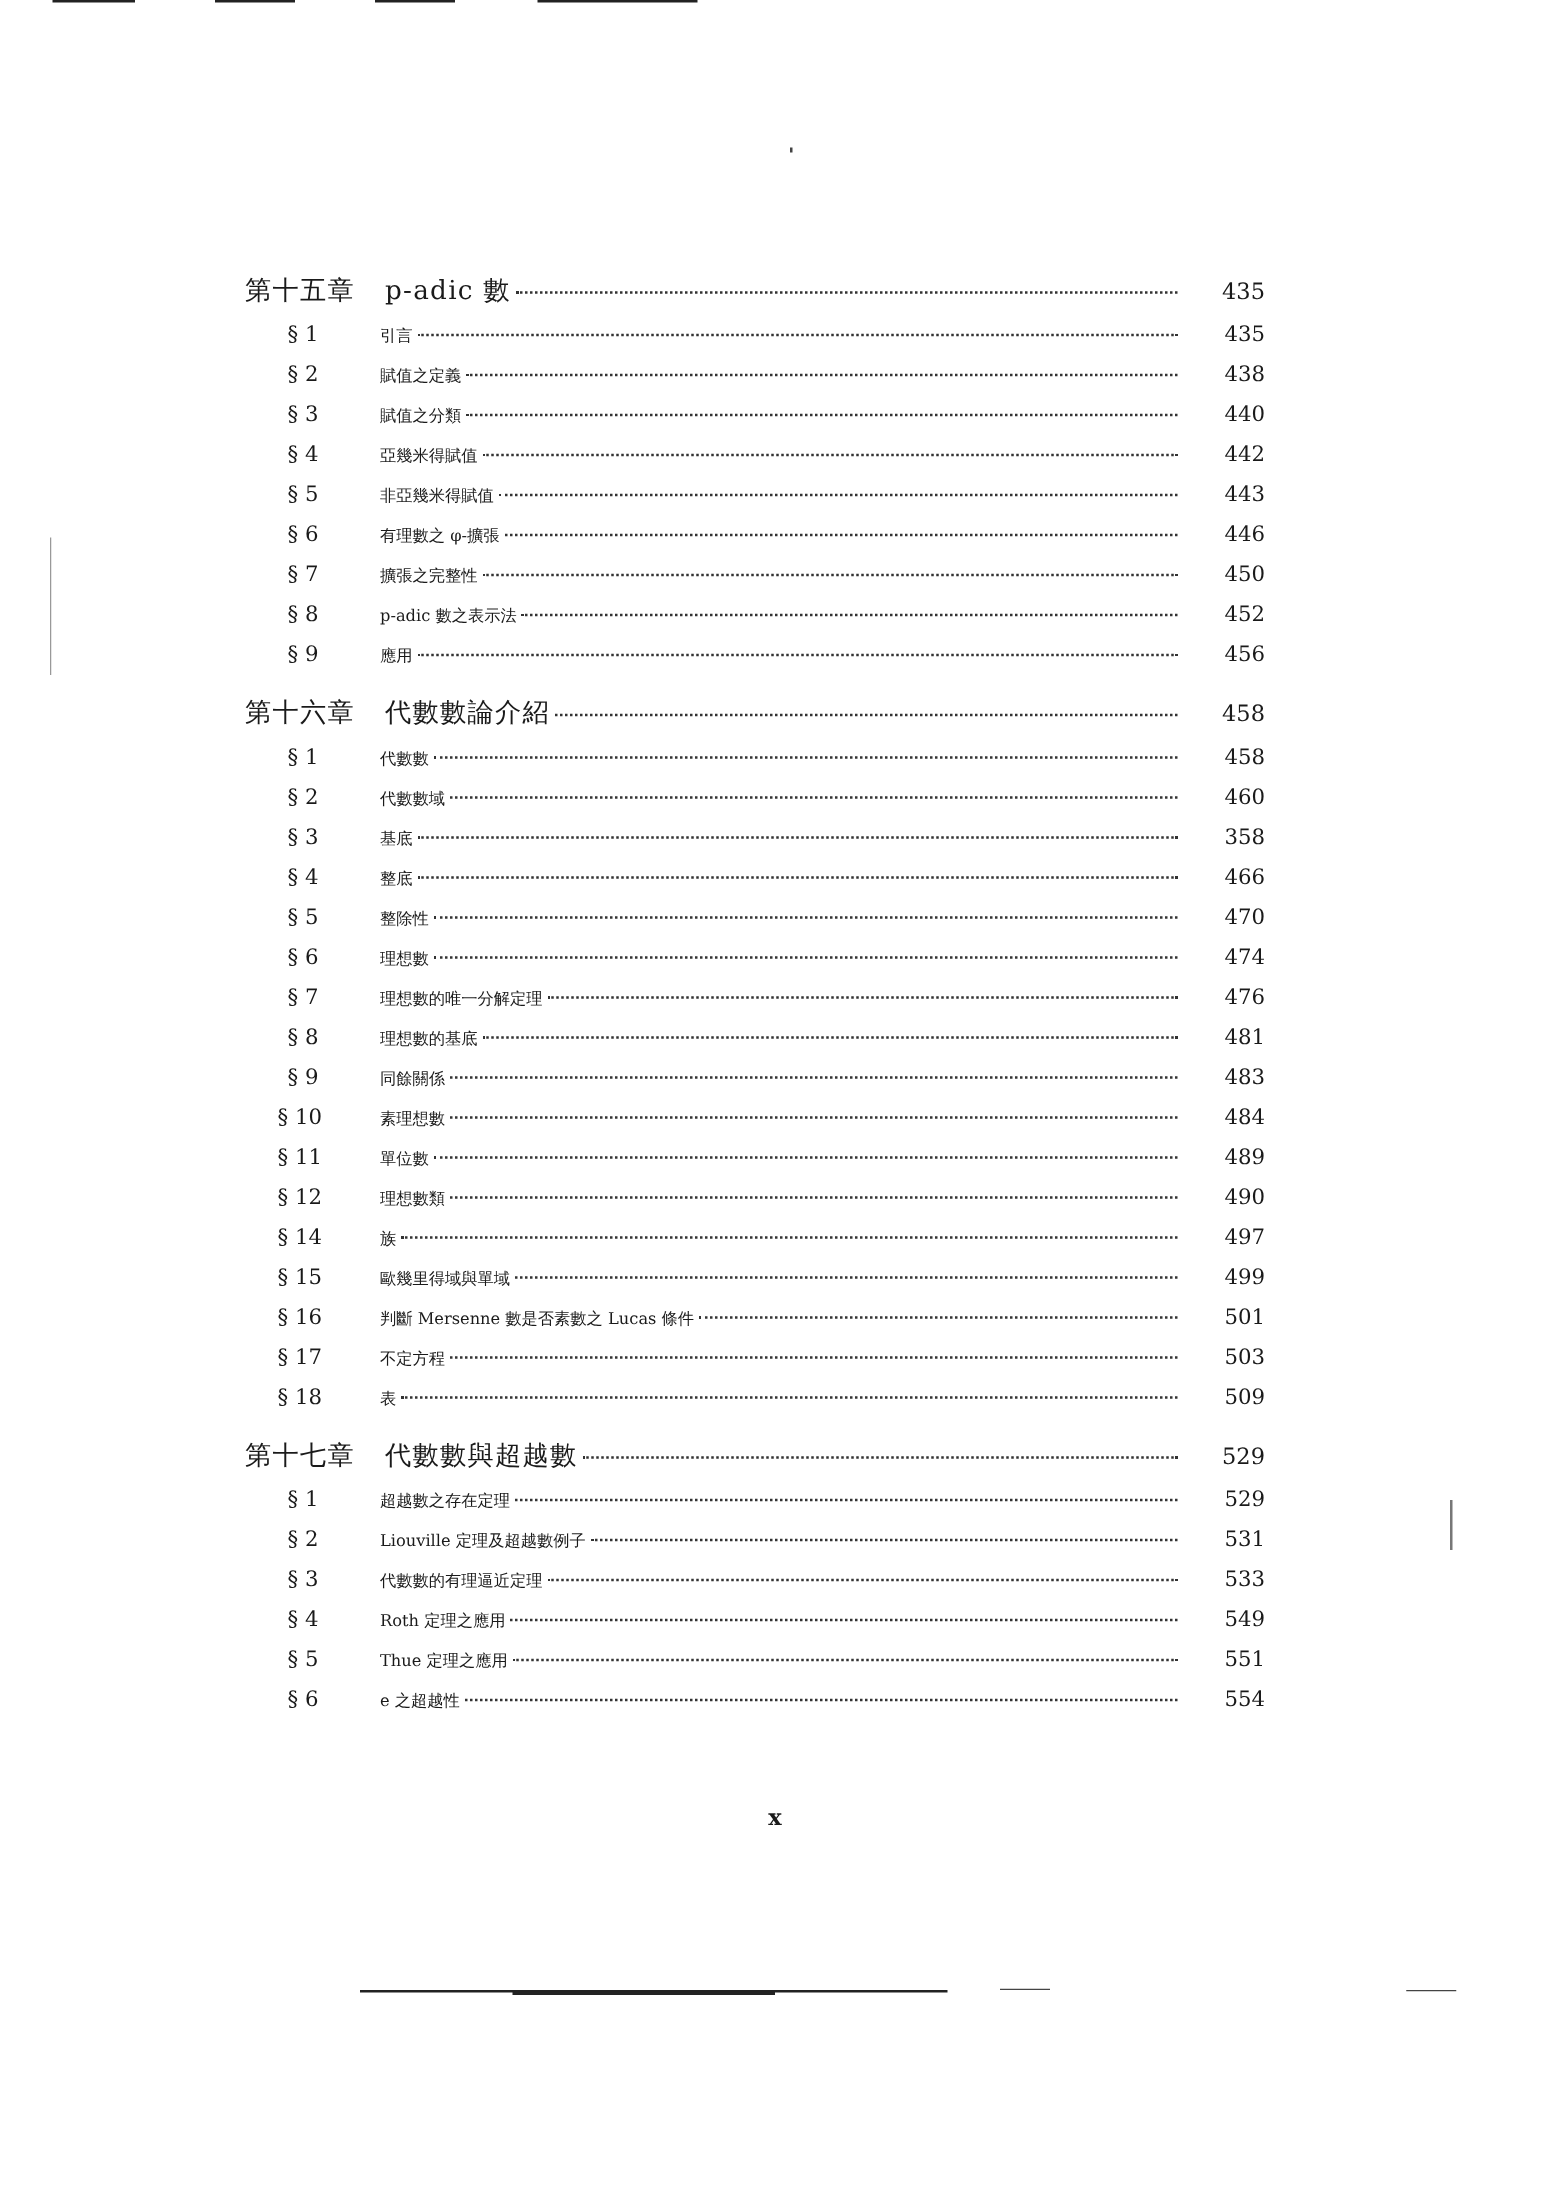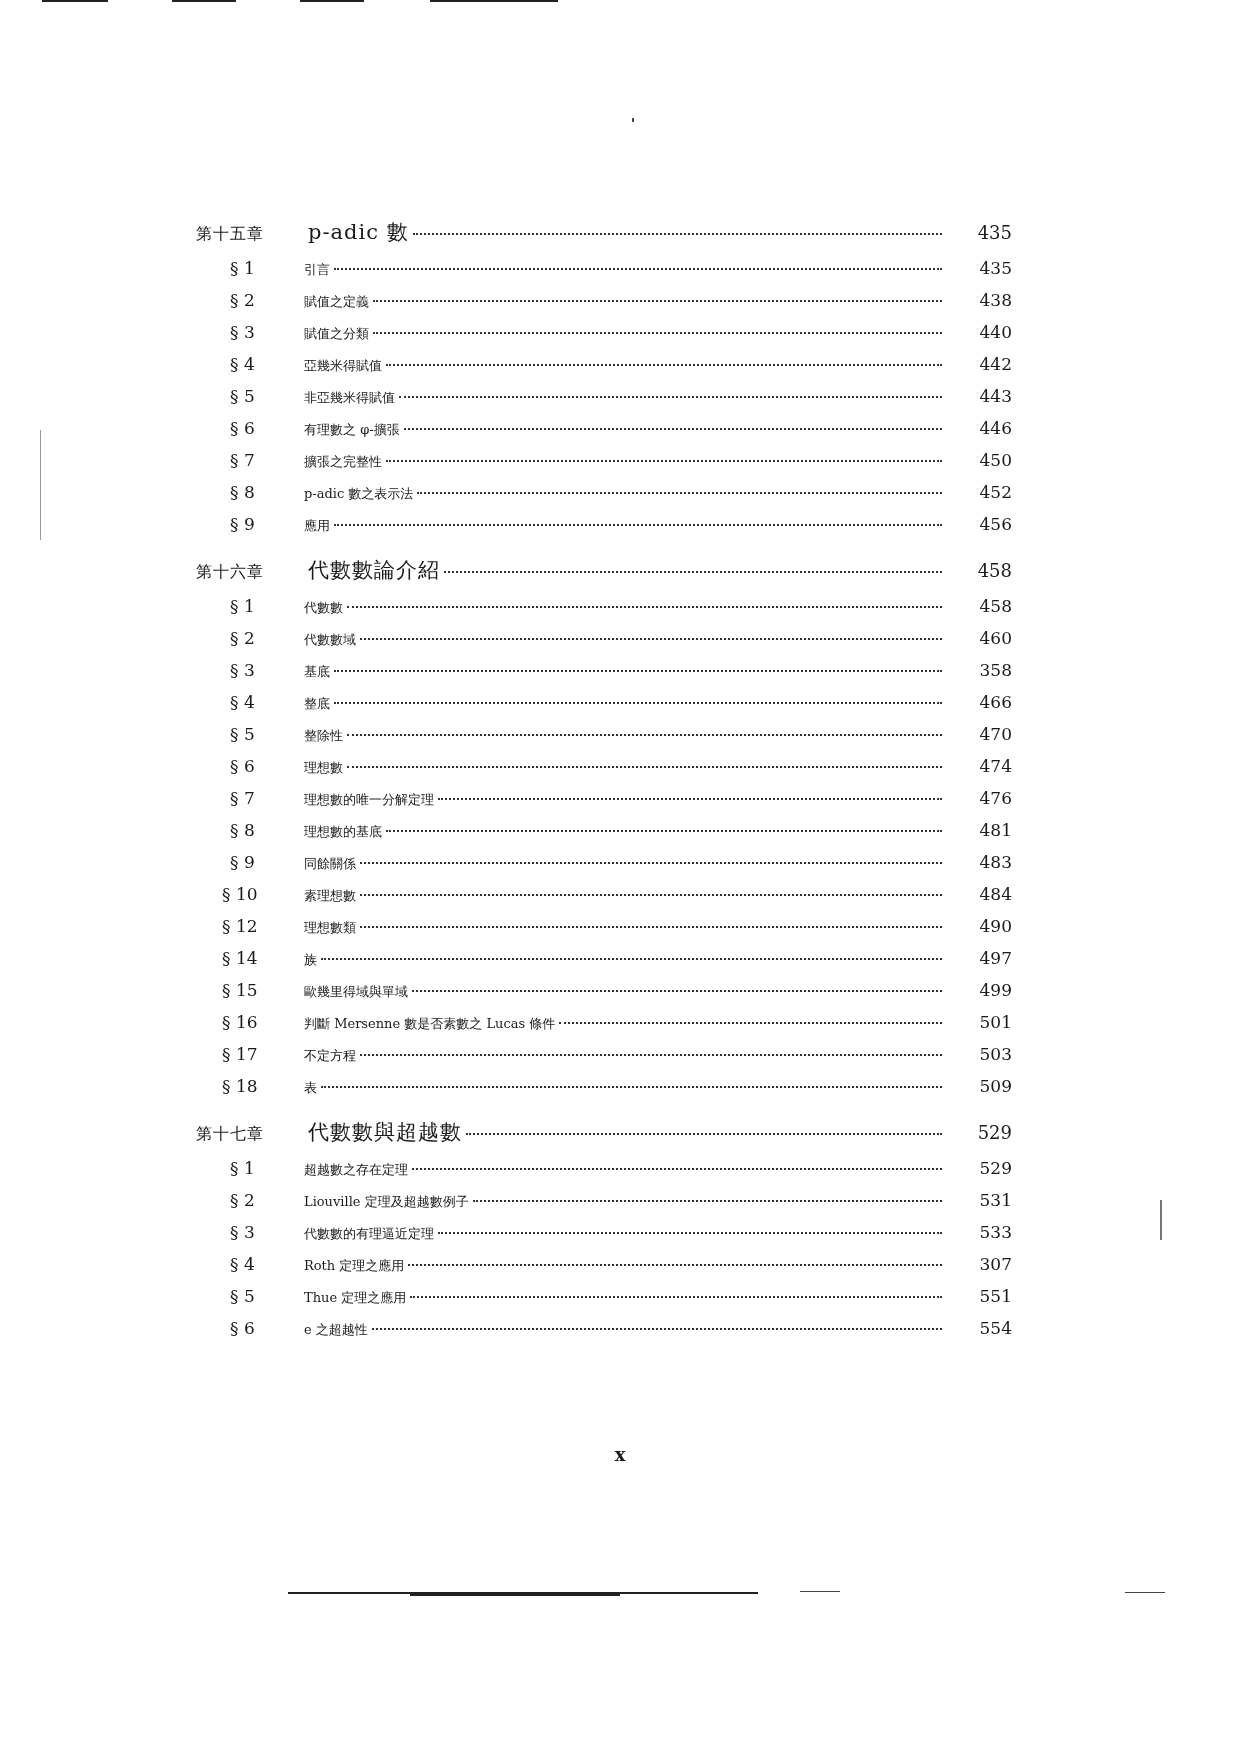--- a/index.html
+++ b/index.html
@@ -8,21 +8,21 @@
   .topmark { position: absolute; top: 0; height: 2px; background: #222; }
   .speck { position: absolute; background: #444; }
   .toc { position: absolute; left: 196px; top: 218px; width: 820px; }
   .row { display: flex; align-items: baseline; height: 32px; }
   .row.chapter { height: 34px; margin-top: 10px; }
   .row.chapter.first { margin-top: 0; }
   .row.chapter + .row { margin-top: 6px; }
   .num { width: 108px; flex: none; font-size: 17px; }
   .row.section .num { padding-left: 34px; width: 74px; }
   .row.section.two .num { padding-left: 26px; width: 82px; }
-  .row.chapter .num { font-size: 16px; letter-spacing: 1px; width: 112px; }
+  .row.chapter .num { font-size: 21px; letter-spacing: 1px; width: 112px; }
   .title { flex: none; font-size: 13px; white-space: nowrap; }
   .row.chapter .title { font-size: 21px; letter-spacing: 1px; }
   .leader { flex: 1; margin: 0 6px 0 4px; border-bottom: 2px dotted #333; height: 0; transform: translateY(-4px); }
   .page { width: 64px; flex: none; text-align: right; font-size: 17px; padding-right: 4px; }
   .row.chapter .page { font-size: 18px; }
   .footer { position: absolute; top: 1444px; left: 0; width: 1240px; text-align: center; font-size: 18px; font-weight: bold; }
   .rule { position: absolute; height: 2px; background: #222; }
 </style>
 </head>
 <body>
@@ -158,20 +158,26 @@
       <span class="leader"></span>
       <span class="page">483</span>
     </div>
   <div class="row section two">
       <span class="num">§ 10</span>
       <span class="title">素理想數</span>
       <span class="leader"></span>
       <span class="page">484</span>
     </div>
   <div class="row section two">
+      <span class="num">§ 11</span>
+      <span class="title">單位數</span>
+      <span class="leader"></span>
+      <span class="page">489</span>
+    </div>
+  <div class="row section two">
       <span class="num">§ 12</span>
       <span class="title">理想數類</span>
       <span class="leader"></span>
       <span class="page">490</span>
     </div>
   <div class="row section two">
       <span class="num">§ 14</span>
       <span class="title">族</span>
       <span class="leader"></span>
       <span class="page">497</span>
@@ -222,21 +228,21 @@
   <div class="row section">
       <span class="num">§ 3</span>
       <span class="title">代數數的有理逼近定理</span>
       <span class="leader"></span>
       <span class="page">533</span>
     </div>
   <div class="row section">
       <span class="num">§ 4</span>
       <span class="title">Roth 定理之應用</span>
       <span class="leader"></span>
-      <span class="page">307</span>
+      <span class="page">549</span>
     </div>
   <div class="row section">
       <span class="num">§ 5</span>
       <span class="title">Thue 定理之應用</span>
       <span class="leader"></span>
       <span class="page">551</span>
     </div>
   <div class="row section">
       <span class="num">§ 6</span>
       <span class="title">e 之超越性</span>

